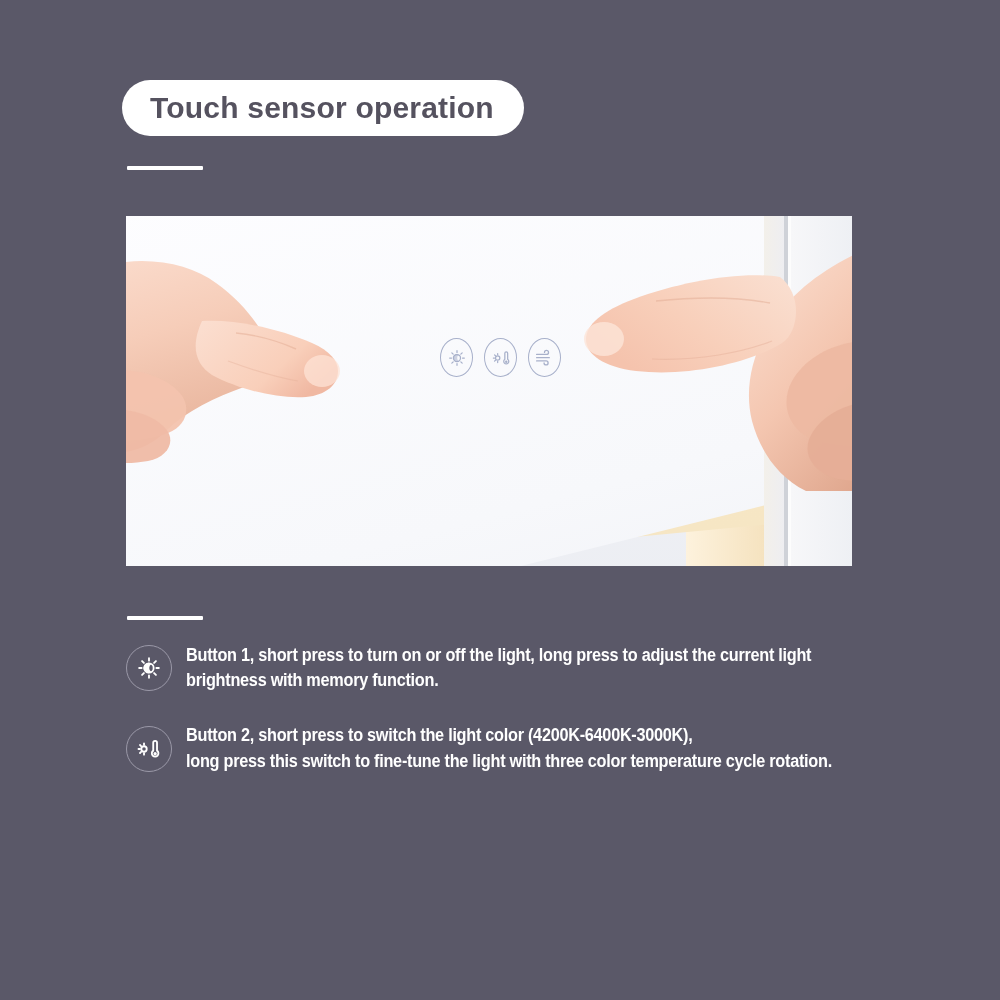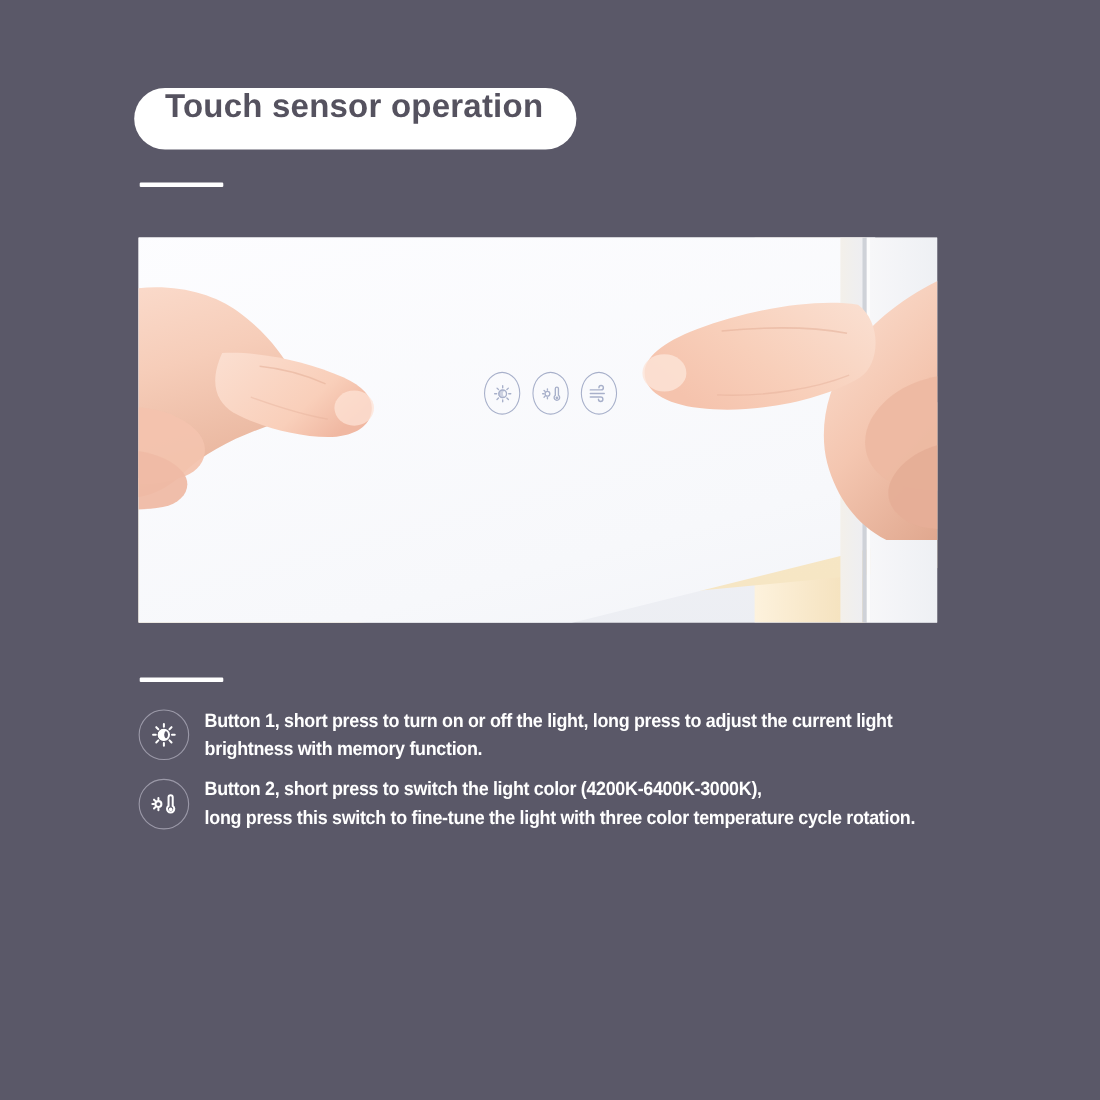--- a/index.html
+++ b/index.html
@@ -18,21 +18,21 @@
   
   #title-pill {
     position: absolute;
     left: 122px;
     top: 80px;
     height: 56px;
     padding: 0 30px 0 28px;
     background: #ffffff;
     border-radius: 28px;
     display: flex;
-    align-items: flex-start;
+    align-items: center;
     box-sizing: border-box;
   }
   #title-pill .title-text {
     font-size: 30px;
     font-weight: bold;
     color: #55525f;
     letter-spacing: 0.2px;
     white-space: nowrap;
   }
 
@@ -173,21 +173,21 @@
   .instr-text {
     color: #ffffff;
     font-size: 17.5px;
     font-weight: bold;
     line-height: 1.44;
     letter-spacing: -0.3px;
     transform: scaleX(0.93);
     transform-origin: left center;
     white-space: pre-line;
   }
-  #row-1 { margin-bottom: 12px; }
+  #row-1 { margin-bottom: 30px; }
   #row-2 { margin-bottom: 44px; }
 </style>
 </head>
 <body>
 
 <div id="title-pill">
   <span class="title-text">Touch sensor operation</span>
 </div>
 
 <div class="rule" id="rule-top"></div>

